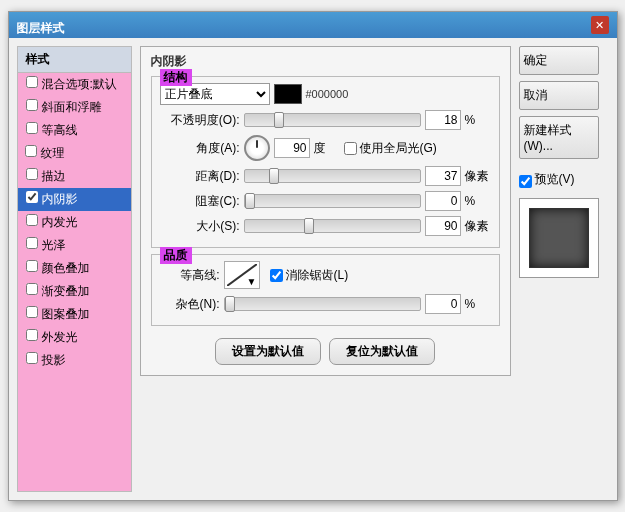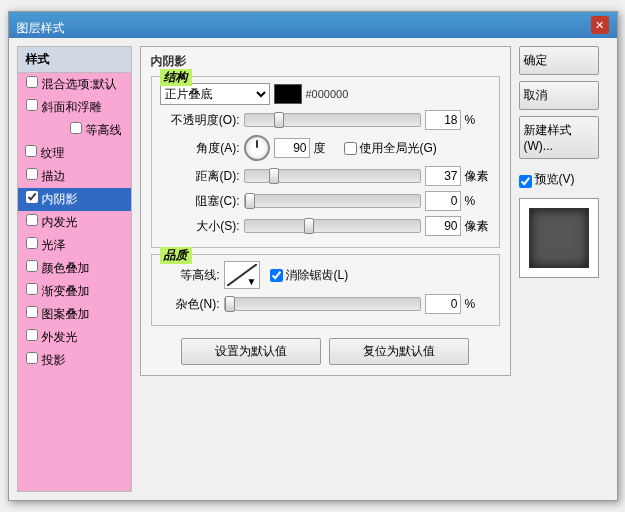--- a/index.html
+++ b/index.html
@@ -26,21 +26,21 @@
       background: linear-gradient(to bottom, #4a9bd4, #3a7fc0);
       color: white;
       padding: 4px 8px;
       display: flex;
       justify-content: space-between;
       align-items: center;
       height: 26px;
     }
     .title-bar-text {
       font-size: 12px;
-      font-weight: normal;
+      font-weight: bold;
       margin-top: 7px;
     }
     .title-close {
       background: #c0392b;
       border: none;
       color: white;
       width: 18px;
       height: 18px;
       cursor: pointer;
       font-size: 11px;
@@ -112,25 +112,24 @@
       border: 1px solid #bbb;
       padding: 6px 8px;
       margin-bottom: 6px;
       position: relative;
       background: #f5f5f5;
     }
     .group-box-legend {
       position: absolute;
       top: -8px;
       left: 8px;
-      background: #bef264;
+      background: #d946ef;
       padding: 0 4px;
       font-size: 12px;
       font-weight: bold;
-      font-style: italic;
     }
     .form-row {
       display: flex;
       align-items: center;
       margin-bottom: 5px;
       gap: 4px;
     }
     .form-label {
       width: 80px;
       font-size: 12px;
@@ -242,26 +241,27 @@
       position: relative;
       overflow: hidden;
     }
     .bottom-buttons {
       display: flex;
       justify-content: center;
       gap: 8px;
       padding: 6px 0 4px 0;
     }
     .btn-bottom {
-      padding: 4px 33px;
+      padding: 4px 16px;
       font-size: 12px;
       border: 1px solid #999;
       background: linear-gradient(to bottom, #f5f5f5, #e0e0e0);
       cursor: pointer;
-      border-radius: 2px;
+      border-radius: 7px;
+      font-weight: bold;
     }
 
     
     .right-panel {
       width: 90px;
       display: flex;
       flex-direction: column;
       gap: 6px;
     }
     .btn-right {
@@ -313,21 +313,21 @@
       <div class="sidebar-title">样式</div>
 
       <div class="sidebar-item">
         <input type="checkbox" class="item-checkbox" style="">
         <span>混合选项:默认</span>
       </div>
       <div class="sidebar-item">
         <input type="checkbox" class="item-checkbox" style="">
         <span>斜面和浮雕</span>
       </div>
-      <div class="sidebar-item" style="padding-left:36px;margin-left:16px;">
+      <div class="sidebar-item" style="padding-left:8px;">
         <input type="checkbox" class="item-checkbox" style="">
         <span>等高线</span>
       </div>
       <div class="sidebar-item" style="padding-left:7px;">
         <input type="checkbox" class="item-checkbox" style="">
         <span>纹理</span>
       </div>
       <div class="sidebar-item">
         <input type="checkbox" class="item-checkbox" style="">
         <span>描边</span>

